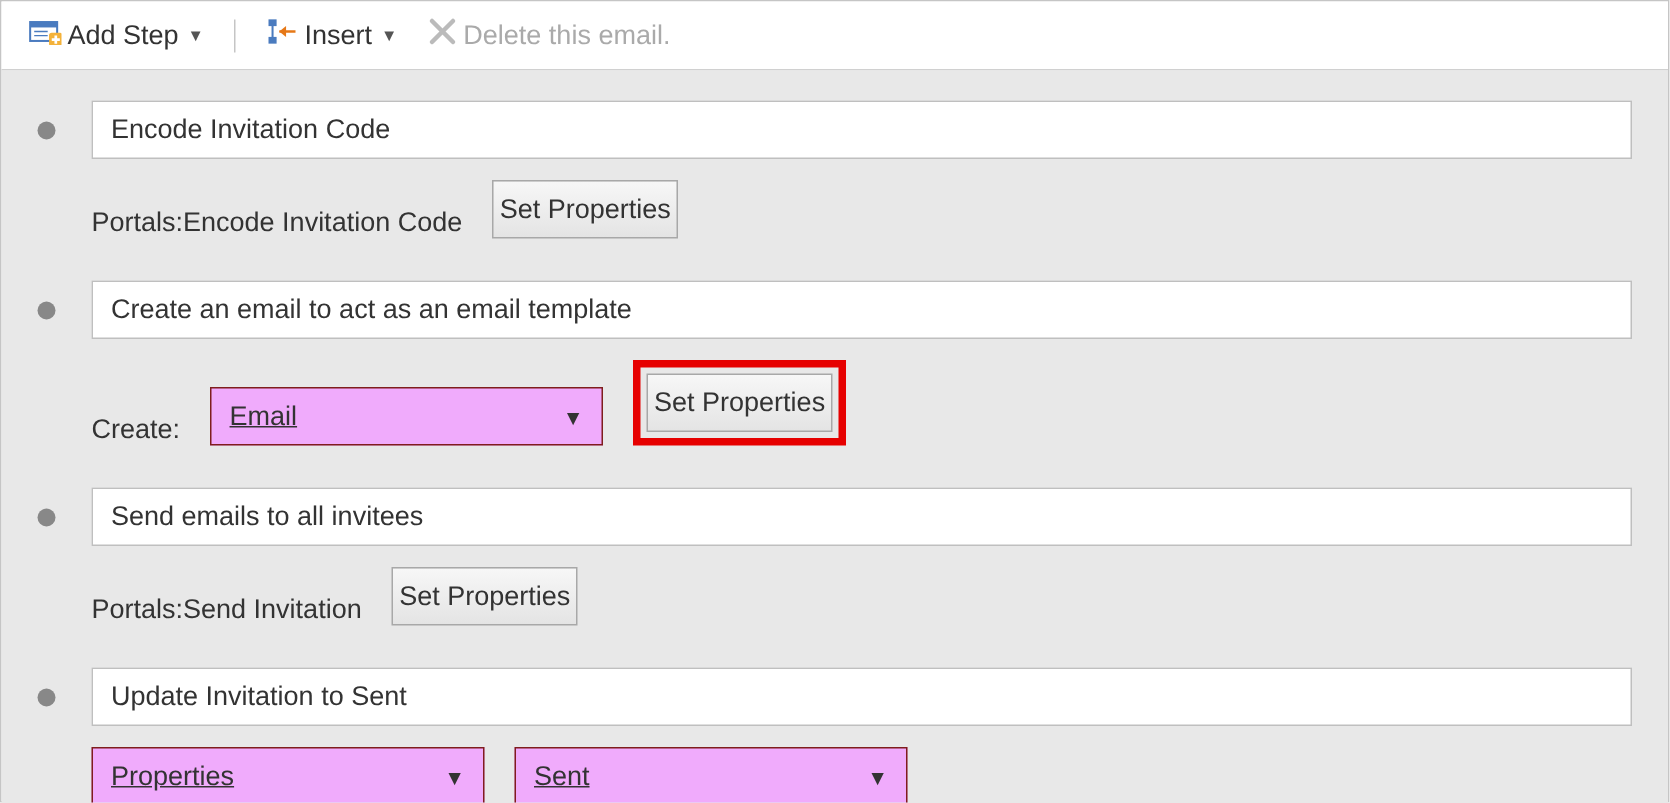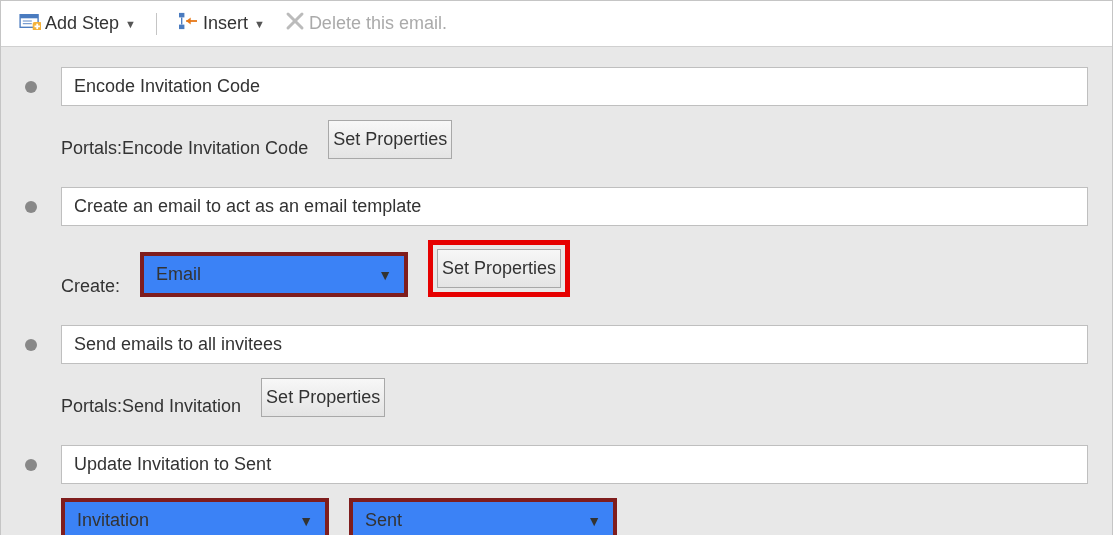--- a/index.html
+++ b/index.html
@@ -73,22 +73,23 @@
       padding: 8px 4px;
       font-size: 18px;
       font-family: inherit;
       cursor: pointer;
       color: #333;
     }
     
     .select-wrap {
       position: relative;
       display: inline-block;
-      background: #3b82f6;
-      border: 4px solid #7f1d1d;
+      background: #f0abfc;
+      border: 1px solid #7f1d1d;
+      text-decoration: underline;
     }
     .select-wrap .select-value {
       padding: 8px 40px 8px 12px;
       font-size: 18px;
       min-width: 200px;
       display: block;
     }
     .select-wrap .select-arrow {
       position: absolute;
       right: 12px;
@@ -189,21 +190,21 @@
       <span class="step-detail-label">Portals:Send Invitation</span>
       <button class="btn">Set Properties</button>
     </div>
 
     <div class="step-row">
       <div class="bullet"></div>
       <input class="step-title-input" value="Update Invitation to Sent" style="">
     </div>
     <div class="step-detail">
       <div class="select-wrap wide">
-        <span class="select-value">Invitation</span>
+        <span class="select-value">Properties</span>
         <span class="select-arrow">▼</span>
       </div>
       <div class="select-wrap wide">
         <span class="select-value">Sent</span>
         <span class="select-arrow">▼</span>
       </div>
     </div>
 
   </div>
 

